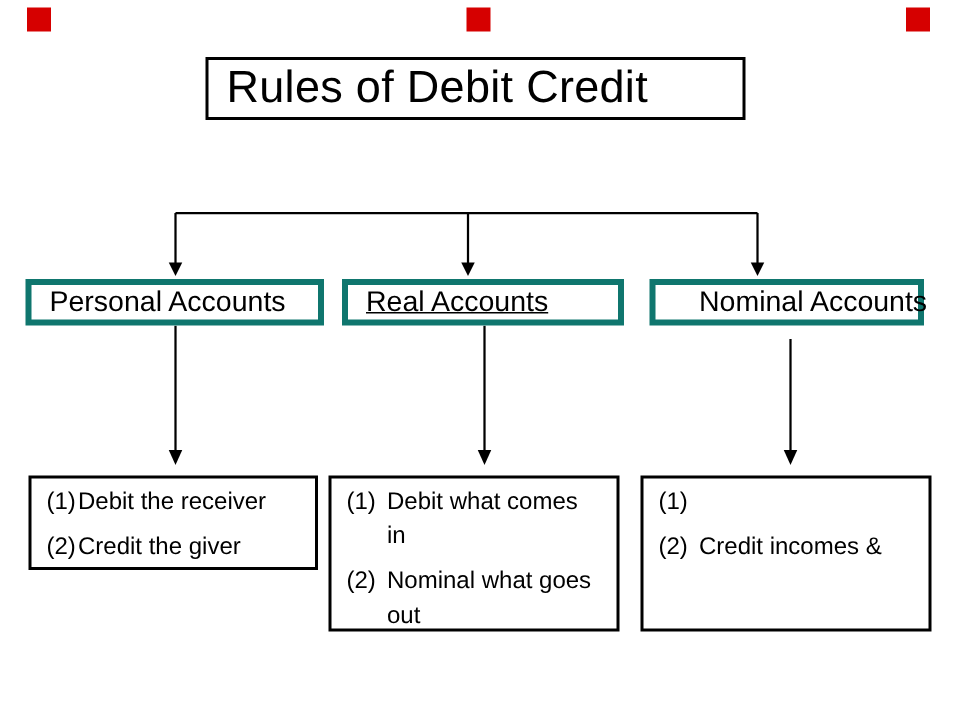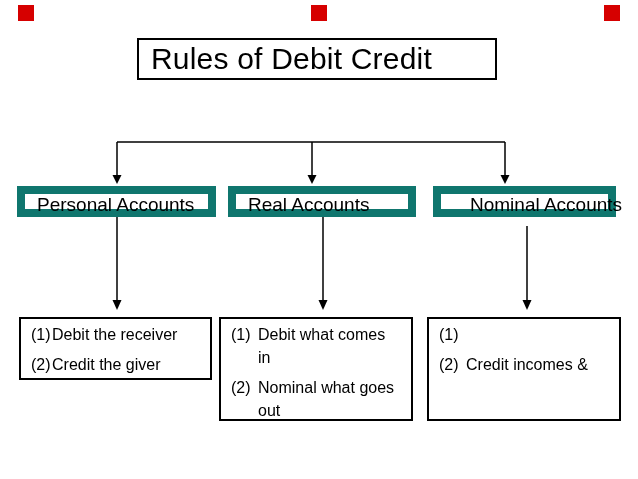--- a/index.html
+++ b/index.html
@@ -16,26 +16,26 @@
   .title-box {
     position:absolute; left:137px; top:38px; width:360px; height:42px;
     border:2px solid #000; box-sizing:border-box;
     display:flex; align-items:center; padding-left:12px;
     font-size:30px; letter-spacing:0.2px; white-space:nowrap;
   }
 
   svg.connectors { position:absolute; left:0; top:0; }
 
   .acct-box {
-    position:absolute; top:186px; height:31px; border:8px solid #0f766e;
-    box-sizing:border-box; display:flex; padding-left:12px;
+    position:absolute; top:186px; height:31px; border:4px solid #0f766e;
+    box-sizing:border-box; display:flex; align-items:center; padding-left:12px;
     font-size:19px; white-space:nowrap; background:#fff;
   }
   .acct-personal { left:17px;  width:199px; }
-  .acct-real     { left:228px; width:188px; }
+  .acct-real     { left:228px; width:188px;text-decoration:underline; }
   .acct-nominal  { left:433px; width:183px;padding-left:29px; }
 
   .rule-box {
     position:absolute; top:317px; border:2px solid #000; box-sizing:border-box;
     padding:4px 6px 2px 10px; font-size:16px; line-height:23px; background:#fff;
   }
   .rule-personal { left:19px;  width:193px; height:63px; }
   .rule-real     { left:219px; width:194px; height:104px; }
   .rule-nominal  { left:427px; width:194px; height:104px; }
 

